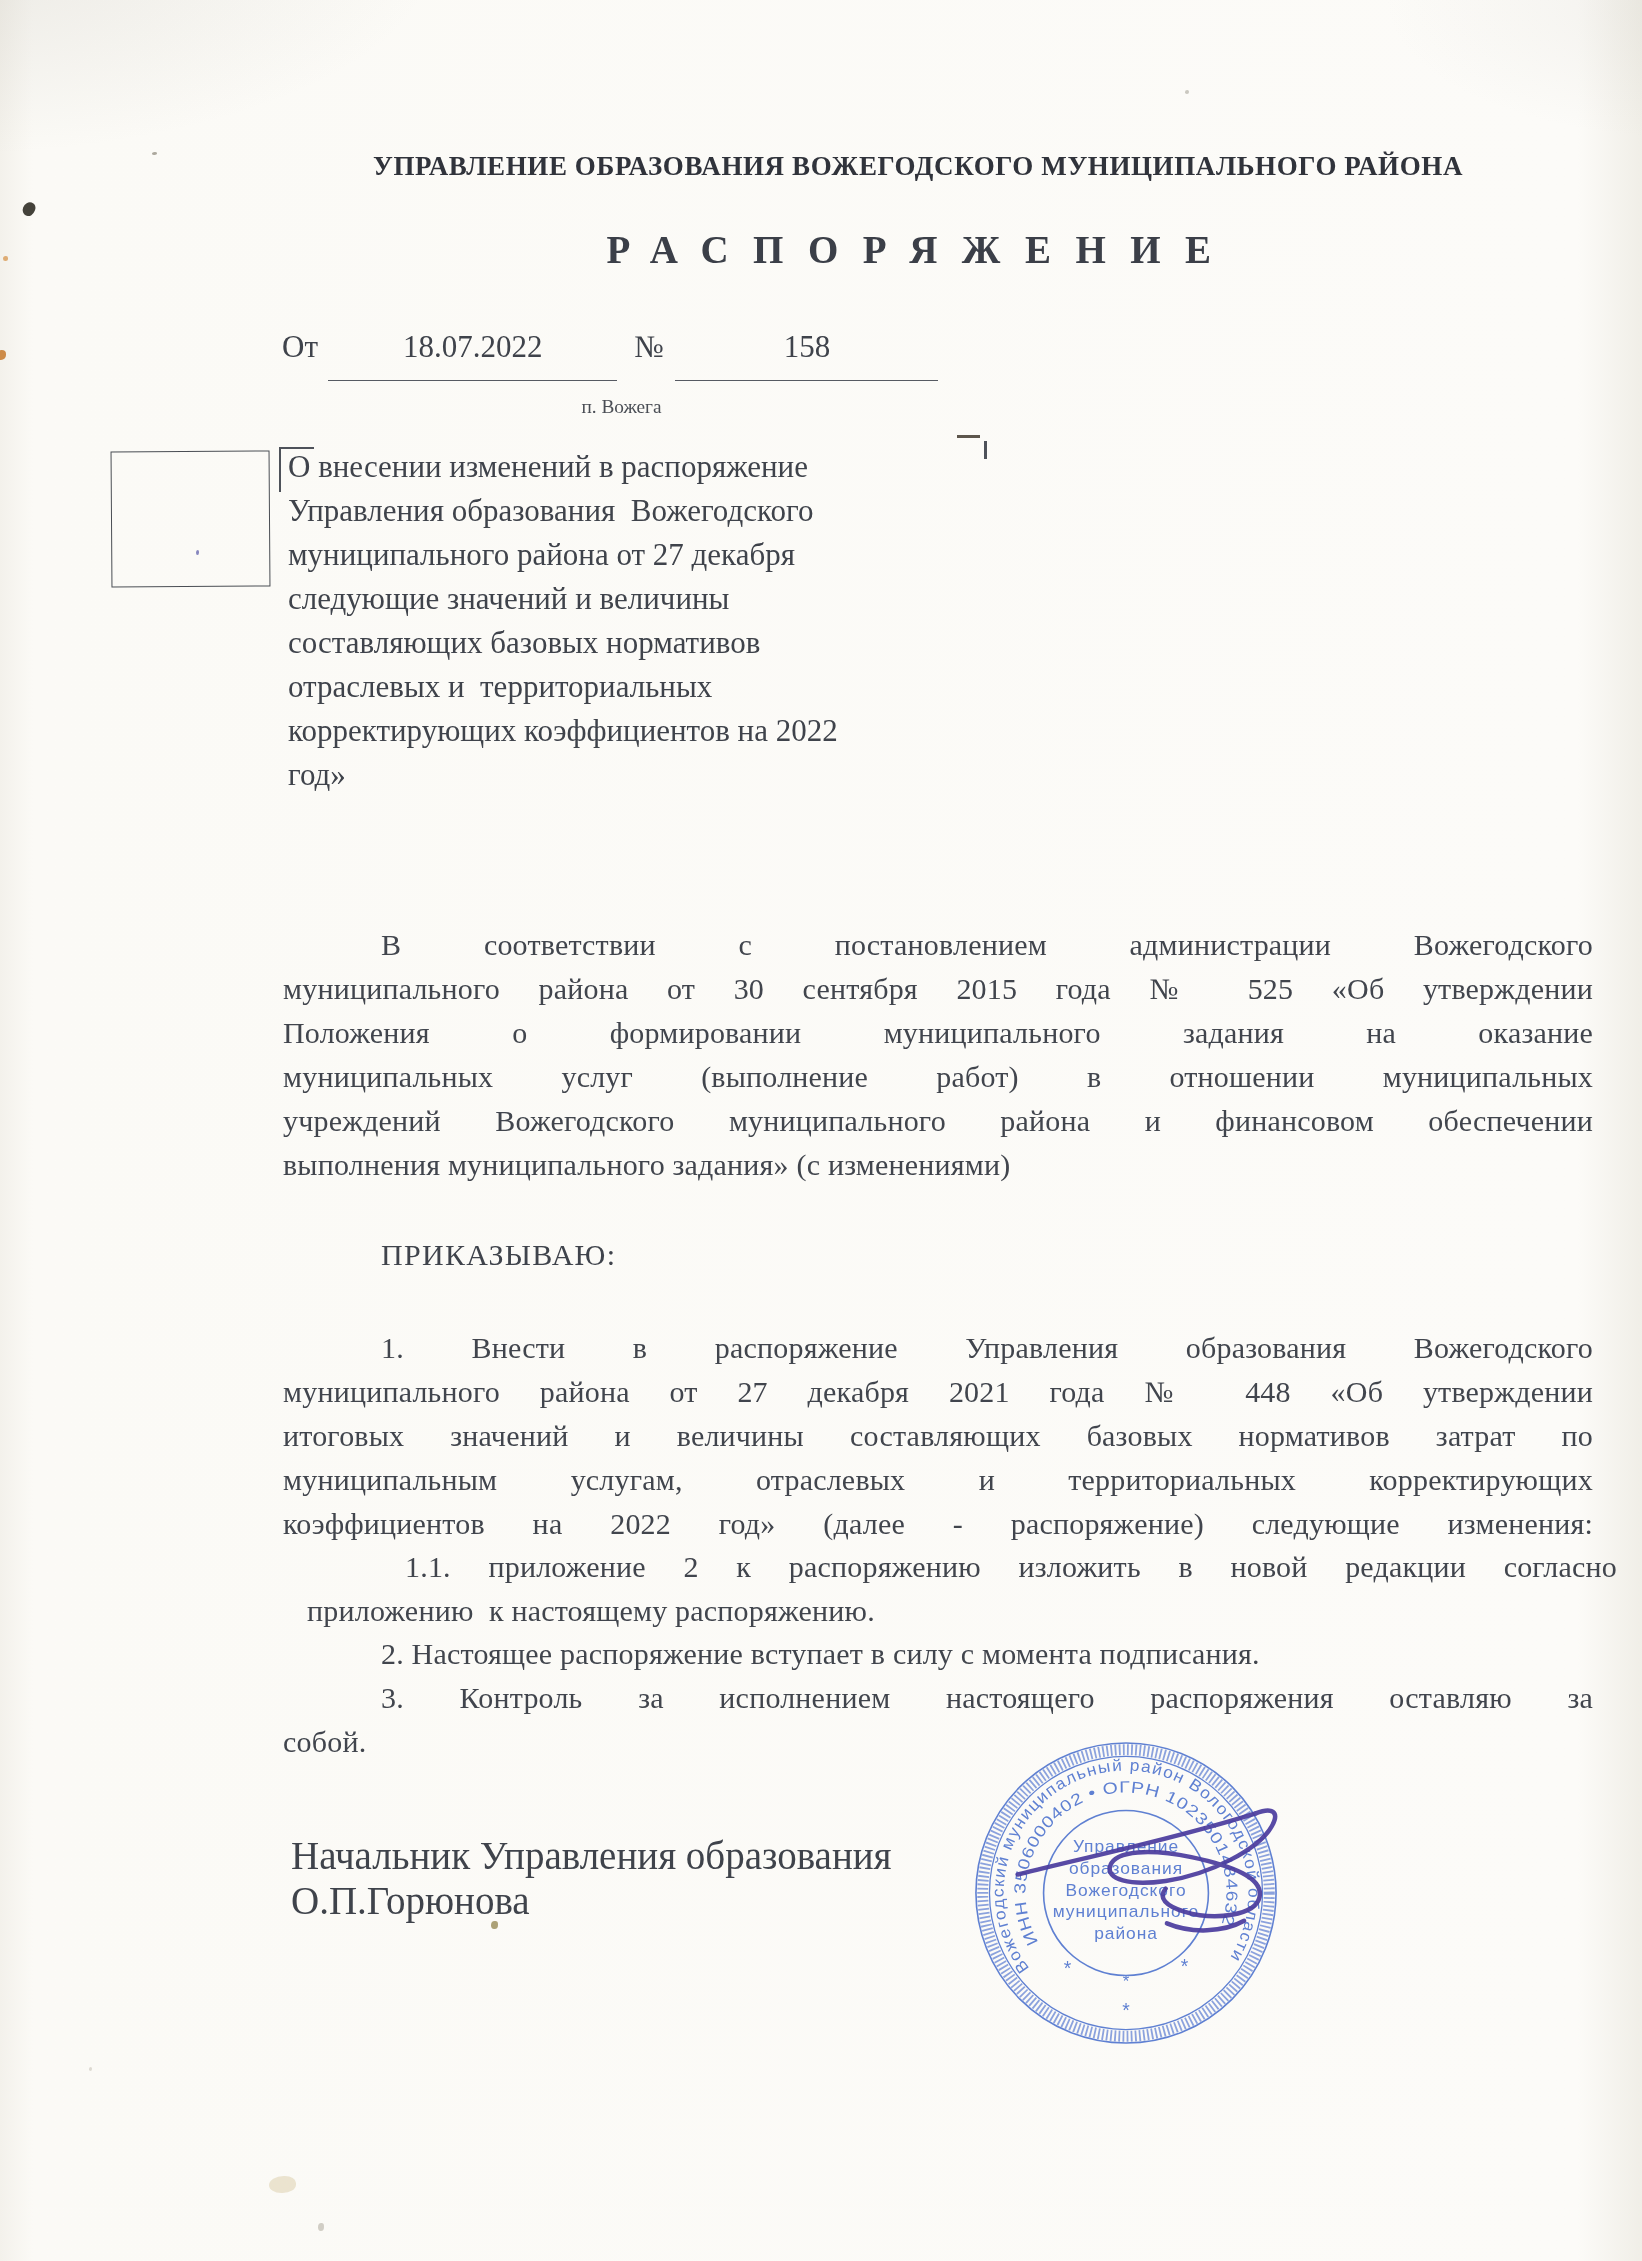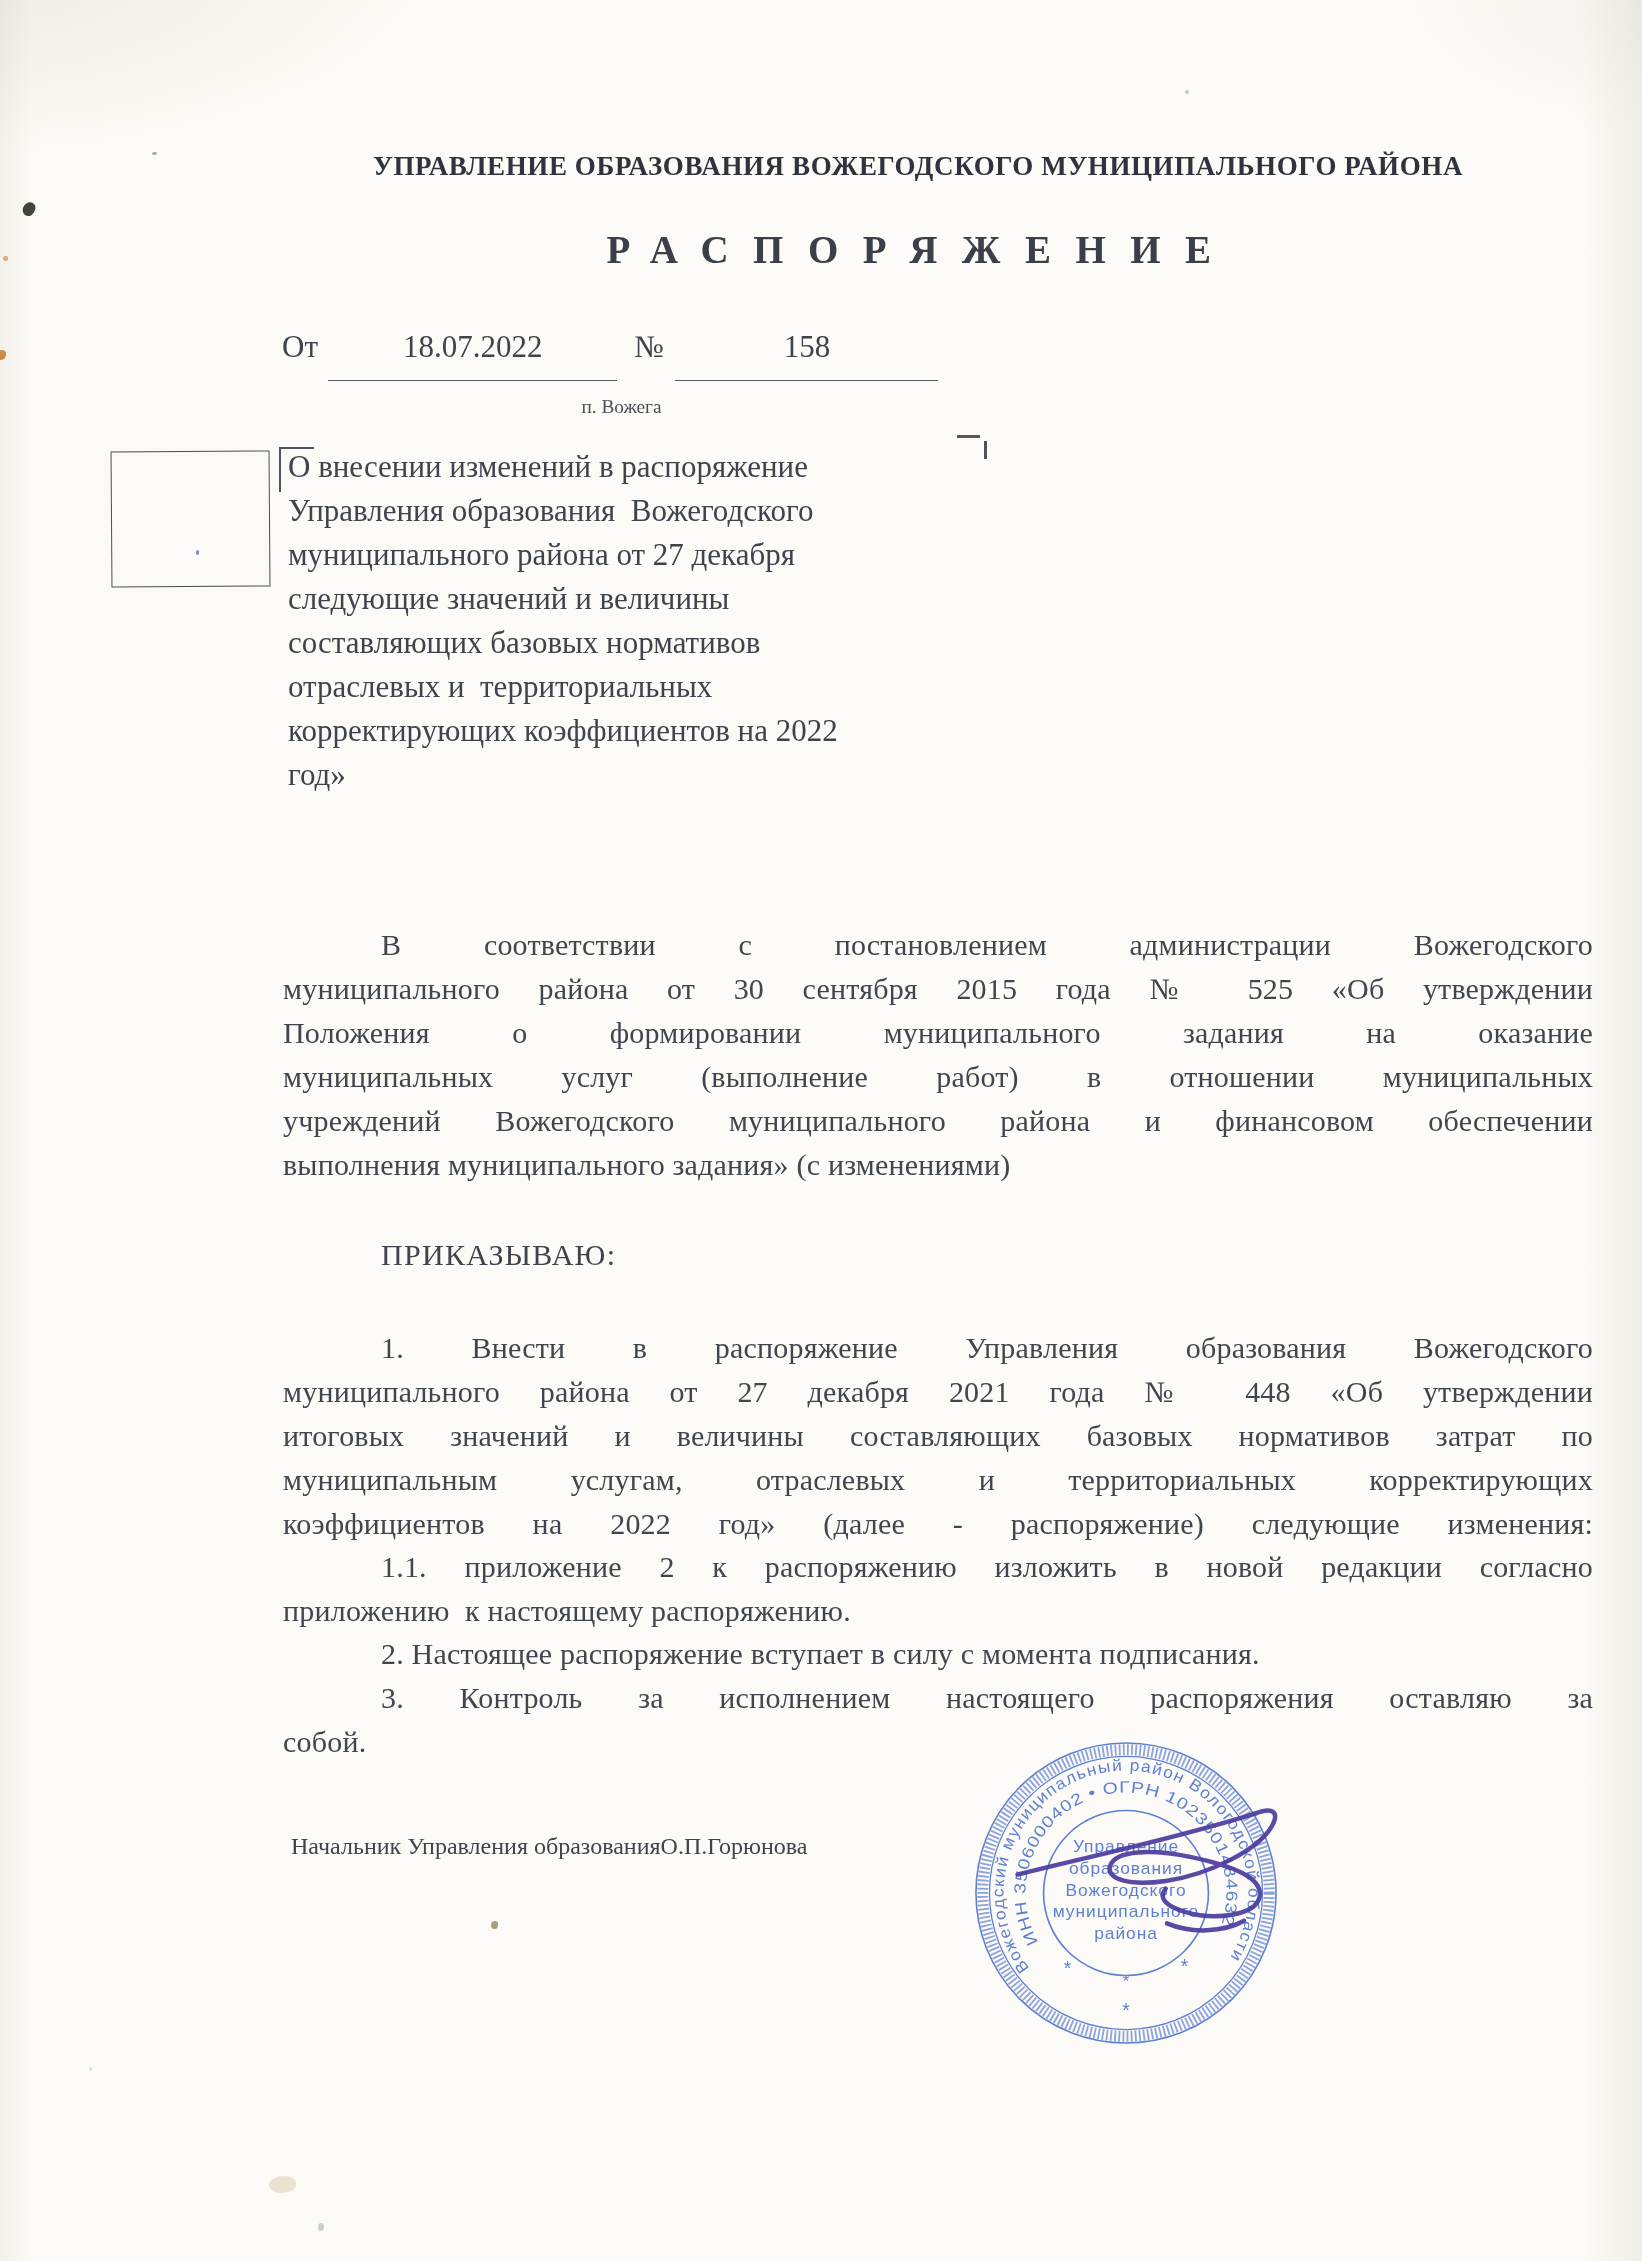--- a/index.html
+++ b/index.html
@@ -21,27 +21,27 @@
   .numlbl{margin-left:17px;}
   .place{position:absolute;top:396px;left:544px;width:155px;text-align:center;font-size:19.3px;color:#4a4e55;}
   .phbox{position:absolute;left:111px;top:451px;width:157px;height:134px;border:1.9px solid #4a4e54;transform:rotate(-0.4deg);}
   .brkL{position:absolute;left:279px;top:447px;width:33px;height:43px;
     border-left:2.6px solid #4e525a;border-top:2.6px solid #4e525a;}
   .brkRh{position:absolute;left:957px;top:435px;width:23px;height:2.6px;background:#5d564c;}
   .brkRv{position:absolute;left:984px;top:441px;width:2.6px;height:18px;background:#4e525a;}
   .subject{position:absolute;left:288px;top:445px;width:741px;font-size:31px;line-height:44px;color:#3f434b;}
   .subject div{white-space:pre-wrap;}
   .body{position:absolute;left:283px;width:1310px;font-size:30px;line-height:44px;color:#41454d;letter-spacing:0.2px;}
-  #intro{top:923px;} #item1{top:1326px;} #item11{top:1545px;} #item2c{top:1632px;} #item3{top:1676px;}
+  #intro{top:923px;} #item1{top:1326px;} #item11{top:1545px;margin-left:24px;} #item2c{top:1632px;} #item3{top:1676px;}
   .prikaz{position:absolute;top:1238px;left:381px;font-size:30px;letter-spacing:1.3px;color:#3f434b;}
   .jline{text-align:justify;text-align-last:justify;}
   .lline{white-space:pre-wrap;}
   .ind{text-indent:98px;}
   .sig{position:absolute;top:1833px;left:291px;width:1339px;display:flex;
-    font-size:24px;color:#3f434b;}
+    font-size:39px;color:#3f434b;flex-direction:column;}
   .stamp{position:absolute;left:965px;top:1732px;}
   .autograph{position:absolute;left:979px;top:1778px;z-index:3;}
   .speck{position:absolute;border-radius:60% 45% 55% 50%;}
 </style>
 </head>
 <body>
 
 <div class="page">
 
   <div class="speck" style="left:23px;top:202px;width:11.6px;height:14px;background:#44423a;transform:rotate(20deg);"></div>

